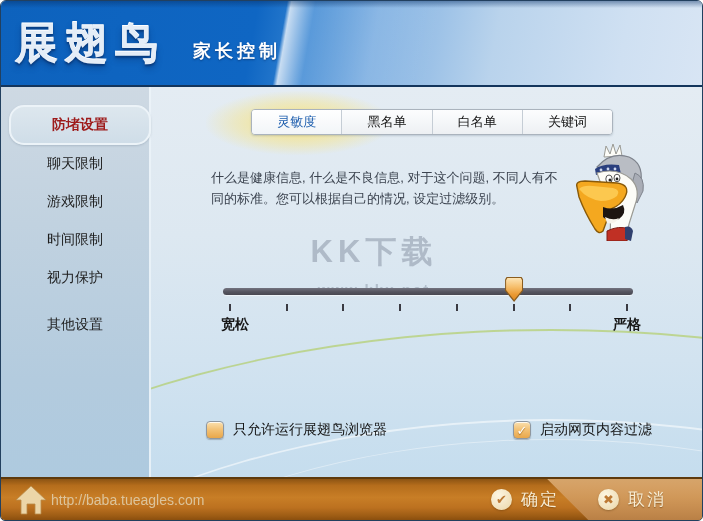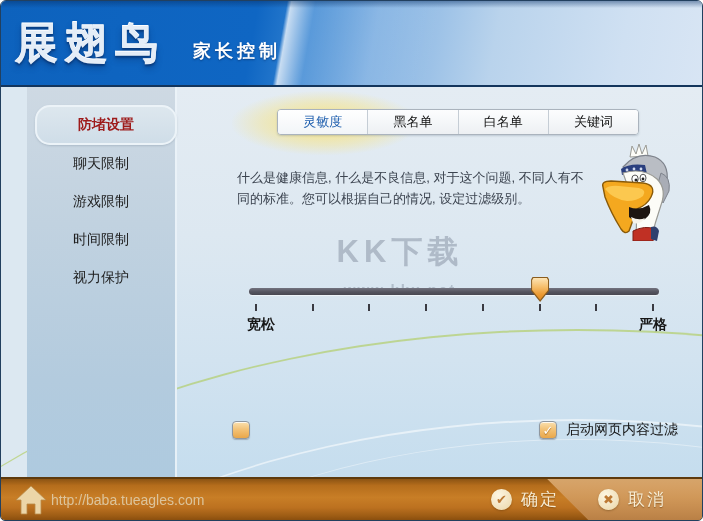--- a/index.html
+++ b/index.html
@@ -25,21 +25,21 @@
     position:absolute; left:14px; top:14px; font-size:43px; font-weight:bold; letter-spacing:7px;
     color:#e4edf7;
     text-shadow:0 -1px 0 #ffffff, 0 2px 2px rgba(8,50,110,0.75), 0 4px 6px rgba(8,50,110,0.45);
   }
   .subtitle {
     position:absolute; left:192px; top:38px; font-size:18px; font-weight:bold; letter-spacing:4px;
     color:#ffffff; text-shadow:0 1px 2px rgba(8,50,110,0.7);
   }
 
   
-  .body-region { position:relative; display:flex; height:390px; overflow:hidden;padding-left:26px; }
+  .body-region { position:relative; display:flex; height:390px; overflow:hidden; }
 
   .sidebar {
     position:relative; width:150px; flex:0 0 150px; z-index:2;
     background:linear-gradient(180deg, #ced9e3 0%, #c1d2e0 35%, #b3cbde 75%, #aecadf 100%);
     border-right:2px solid rgba(240,247,252,0.85);
   }
   .side-menu { padding-top:18px; }
   .side-item {
     height:38px; display:flex; align-items:center; justify-content:center;
     font-size:14px; color:#1d1d1d; cursor:pointer;
@@ -186,20 +186,21 @@
 
   <div class="body-region">
 
     <div class="sidebar">
       <div class="side-menu">
           <div class="side-item active">防堵设置</div>
           <div class="side-item">聊天限制</div>
           <div class="side-item">游戏限制</div>
           <div class="side-item">时间限制</div>
           <div class="side-item">视力保护</div>
+          <div class="side-item">其他设置</div>
         </div>
     </div>
 
     <div class="content">
       <div class="curve-green"></div>
       <div class="curve-white1"></div>
       <div class="curve-white2"></div>
       <div class="tab-glow"></div>
 
       <div class="tab-bar">
@@ -251,20 +252,21 @@
           <span class="tick"></span>
         </div>
       <div class="slider-labels">
         <span>宽松</span>
         <span>严格</span>
       </div>
 
       <div class="checkbox-row">
           <div class="cb-group">
             <span class="cb-box"></span>
+            <span class="cb-label">只允许运行展翅鸟浏览器</span>
           </div>
           <div class="cb-group">
             <span class="cb-box checked">✓</span>
             <span class="cb-label">启动网页内容过滤</span>
           </div>
         </div>
     </div>
   </div>
 
   <div class="footer">

